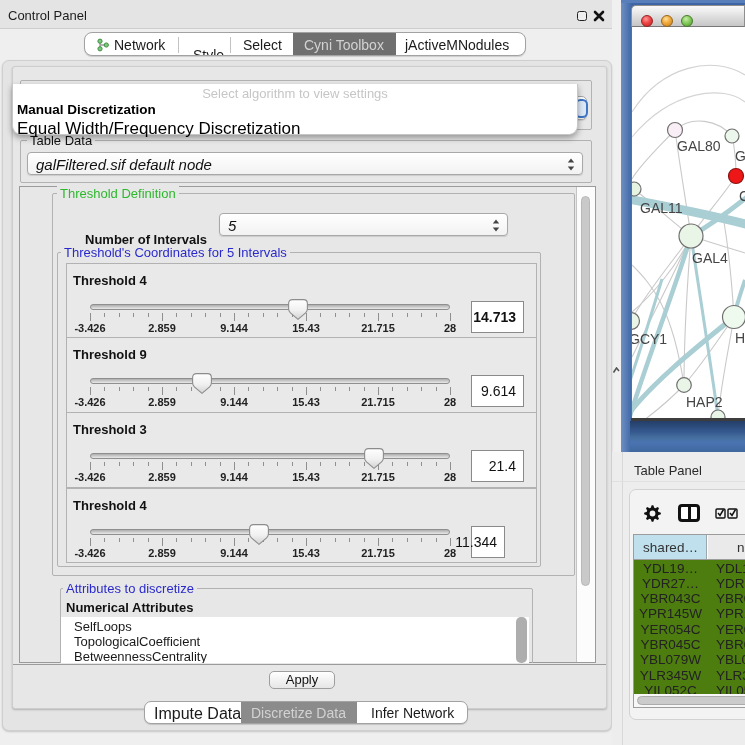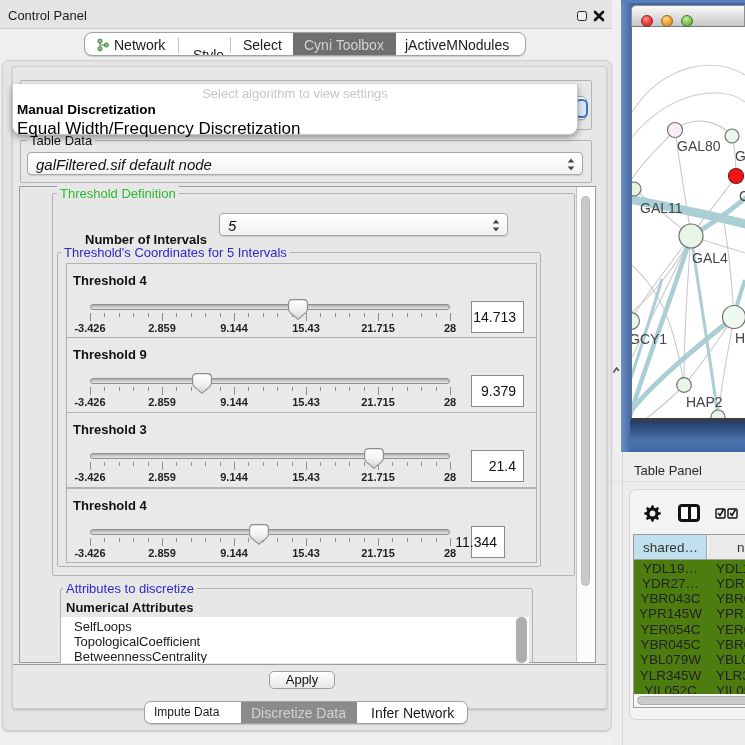--- a/index.html
+++ b/index.html
@@ -132,21 +132,21 @@
 <svg style="left:287.8px;top:299px;z-index:5;" width="20" height="21" viewBox="0 0 20 21">
 <path d="M4.5 0.6 H15.5 Q19.4 0.6 19.4 4.5 V9.8 Q19.4 12.2 17.6 13.8 L10 20.3 L2.4 13.8 Q0.6 12.2 0.6 9.8 V4.5 Q0.6 0.6 4.5 0.6 Z" fill="url(#thumbgrad0)" stroke="#8c8c8c" stroke-width="1.1"></path>
 <defs>
         <linearGradient id="thumbgrad0" x1="0" y1="0" x2="0" y2="1">
           <stop offset="0" stop-color="#ffffff"></stop>
           <stop offset="0.55" stop-color="#f0f0f0"></stop>
           <stop offset="1" stop-color="#d2d2d2"></stop>
         </linearGradient>
       </defs>
 </svg>
-<div class="vbox" style="left:471px;top:301px;width:53px;height:32px;">
+<div class="vbox" style="left:471px;top:301px;width:53px;height:32px;font-weight:bold;">
       <span>14.713</span>
     </div>
 <div style="left:66px;top:337px;width:471px;height:76px;background:#e9e9e9;border:1px solid #b2b2b2;"></div>
 <div class="bold13" style="left:73px;top:347px;">Threshold 9</div>
 <div style="left:90px;top:378px;width:360px;height:6px;border:1px solid #8f8f8f;border-radius:3px;background:linear-gradient(#adadad,#e9e9e9);"></div>
 <div style="left:90.0px;top:387px;width:1px;height:8px;background:#8f8f8f;"></div>
 <div style="left:104.4px;top:387px;width:1px;height:4px;background:#8f8f8f;"></div>
 <div style="left:118.8px;top:387px;width:1px;height:4px;background:#8f8f8f;"></div>
 <div style="left:133.2px;top:387px;width:1px;height:4px;background:#8f8f8f;"></div>
 <div style="left:147.6px;top:387px;width:1px;height:4px;background:#8f8f8f;"></div>
@@ -181,21 +181,21 @@
 <path d="M4.5 0.6 H15.5 Q19.4 0.6 19.4 4.5 V9.8 Q19.4 12.2 17.6 13.8 L10 20.3 L2.4 13.8 Q0.6 12.2 0.6 9.8 V4.5 Q0.6 0.6 4.5 0.6 Z" fill="url(#thumbgrad1)" stroke="#8c8c8c" stroke-width="1.1"></path>
 <defs>
         <linearGradient id="thumbgrad1" x1="0" y1="0" x2="0" y2="1">
           <stop offset="0" stop-color="#ffffff"></stop>
           <stop offset="0.55" stop-color="#f0f0f0"></stop>
           <stop offset="1" stop-color="#d2d2d2"></stop>
         </linearGradient>
       </defs>
 </svg>
 <div class="vbox" style="left:471px;top:375px;width:53px;height:32px;">
-      <span>9.379</span>
+      <span>9.614</span>
     </div>
 <div style="left:66px;top:412px;width:471px;height:76px;background:#e9e9e9;border:1px solid #b2b2b2;"></div>
 <div class="bold13" style="left:73px;top:422px;">Threshold 3</div>
 <div style="left:90px;top:453px;width:360px;height:6px;border:1px solid #8f8f8f;border-radius:3px;background:linear-gradient(#adadad,#e9e9e9);"></div>
 <div style="left:90.0px;top:462px;width:1px;height:8px;background:#8f8f8f;"></div>
 <div style="left:104.4px;top:462px;width:1px;height:4px;background:#8f8f8f;"></div>
 <div style="left:118.8px;top:462px;width:1px;height:4px;background:#8f8f8f;"></div>
 <div style="left:133.2px;top:462px;width:1px;height:4px;background:#8f8f8f;"></div>
 <div style="left:147.6px;top:462px;width:1px;height:4px;background:#8f8f8f;"></div>
 <div style="left:162.0px;top:462px;width:1px;height:8px;background:#8f8f8f;"></div>
@@ -295,21 +295,21 @@
   <div class="row13" style="left:54px;top:42px;">SelfLoops</div>
   <div class="row13" style="left:54px;top:57px;">TopologicalCoefficient</div>
   <div class="row13" style="left:54px;top:72px;">BetweennessCentrality</div>
   <div style="left:496px;top:40px;width:11px;height:46px;background:#aeaeae;border-radius:5px;"></div>
 </div>
 
 <div style="left:13px;top:664px;width:593px;height:1px;background:#9b9b9b;"></div>
 <div style="left:269px;top:671px;width:66px;height:18px;background:linear-gradient(#ffffff,#e6e6e6);border:1px solid #9e9e9e;border-radius:5px;text-align:center;line-height:16px;font-size:13px;color:#111;">Apply</div>
 
 <div id="bottabs" style="left:144px;top:701px;width:324px;height:23px;background:#fff;border:1px solid #a2a2a2;border-radius:7px;box-shadow:0 1px 1px rgba(0,0,0,0.15);overflow:hidden;">
-  <div style="left:9px;top:3px;font-size:12px;color:#1a1a1a;">Impute Data</div>
+  <div style="left:9px;top:3px;font-size:16px;color:#1a1a1a;">Impute Data</div>
   <div style="left:96px;top:0;width:116px;height:23px;background:#8b8b8b;"></div>
   <div style="left:106px;top:3px;font-size:14px;color:#d2d2d2;">Discretize Data</div>
   <div style="left:226px;top:3px;font-size:14px;color:#1a1a1a;">Infer Network</div>
 </div>
 
 <div id="bluezone" style="left:621px;top:0;width:124px;height:452px;background:#3e66a6;"></div>
 <div style="left:621px;top:0;width:11px;height:452px;background:linear-gradient(to right,#6e90c2,#3e66a6);"></div>
 <div style="left:621px;top:0;width:124px;height:3px;background:#587fba;"></div>
 <div style="left:630px;top:421px;width:115px;height:31px;background:linear-gradient(#243e68 0%,#35598f 35%,#47709f 55%,#4a74b2 70%,#40679e 100%);"></div>
 

